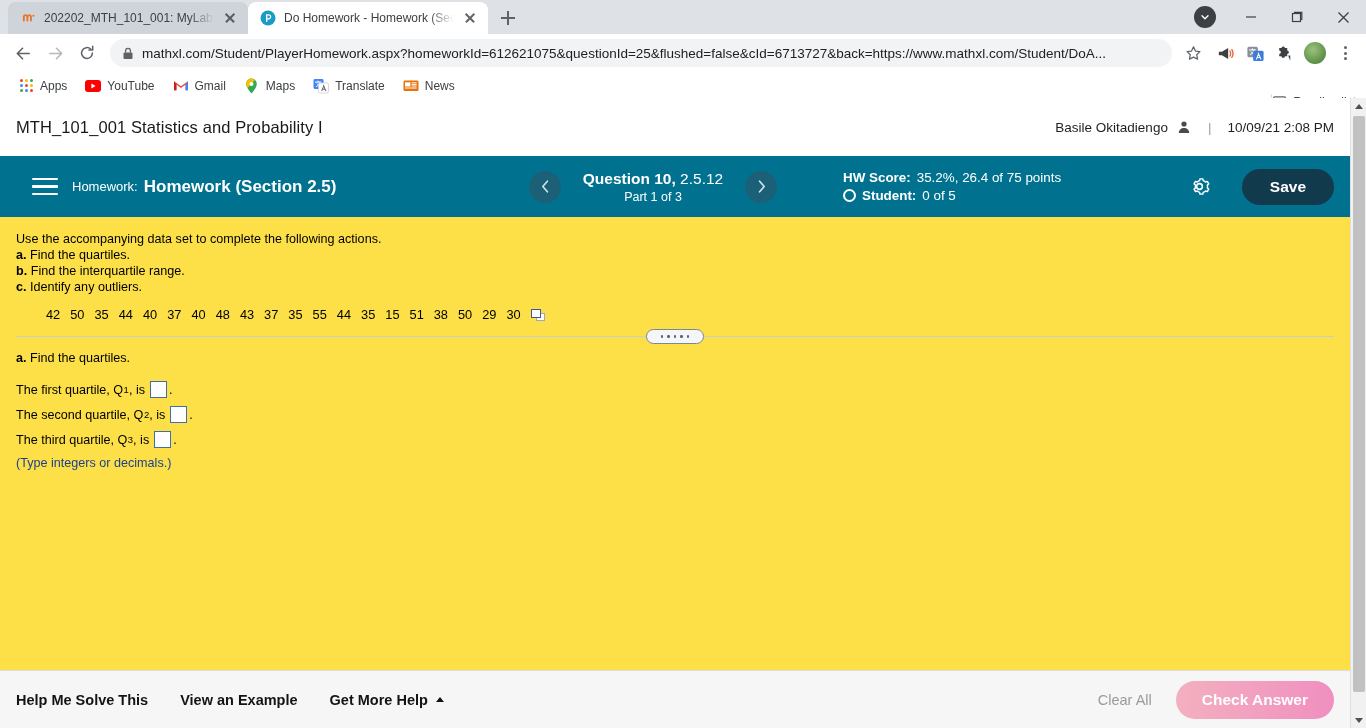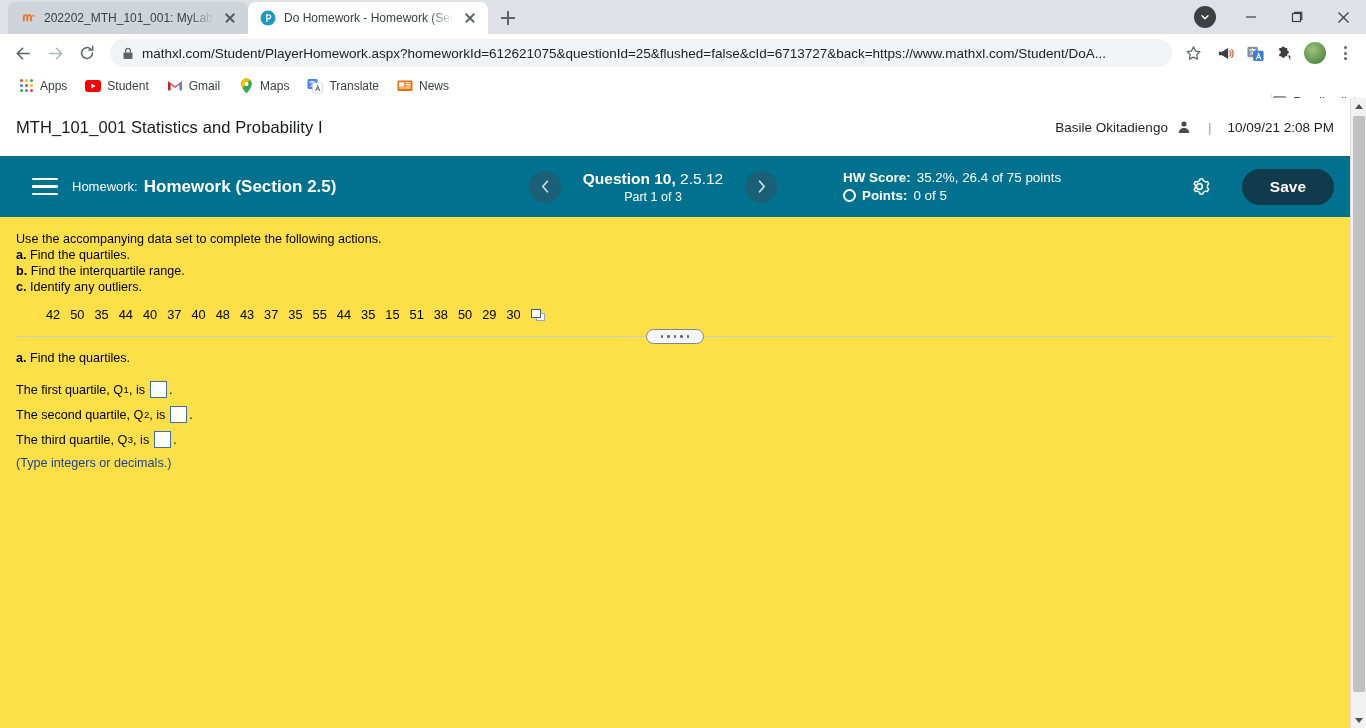--- a/index.html
+++ b/index.html
@@ -428,21 +428,21 @@
       <span>Apps</span>
     </div>
 
     <div class="bm">
       <span class="bm-ico">
         <svg width="16" height="12" viewBox="0 0 16 12">
             <rect width="16" height="12" rx="3" fill="#ff0000"></rect>
             <path d="M6.4 3.4l4.2 2.6-4.2 2.6z" fill="#fff"></path>
           </svg>
       </span>
-      <span>Student</span>
+      <span>YouTube</span>
     </div>
 
     <div class="bm">
       <span class="bm-ico">
         <svg width="16" height="13" viewBox="0 0 16 13">
             <path d="M1 2.2v9h2.4V5.4L8 8.9l4.6-3.5v5.8H15v-9L8 7.3z" fill="#ea4335"></path>
             <path d="M1 2.2v9h2.4V5.4z" fill="#c5221f"></path>
             <path d="M12.6 5.4v5.8H15v-9z" fill="#4285f4"></path>
           </svg>
       </span>
@@ -541,21 +541,21 @@
           </div>
         </div>
 
         <div class="score-group">
           <div class="score-line">
             <b>HW Score:</b>
             <span>35.2%, 26.4 of 75 points</span>
           </div>
           <div class="score-line">
             <span class="pts-circle"></span>
-            <b>Points:</b>
+            <b>Student:</b>
             <span>0 of 5</span>
           </div>
         </div>
 
         <div class="hw-right">
           <span class="gear">
             <svg width="21" height="21" viewBox="0 0 22 22">
                 <path d="M11 7.2a3.8 3.8 0 1 0 0 7.6 3.8 3.8 0 0 0 0-7.6zm0 6a2.2 2.2 0 1 1 0-4.4 2.2 2.2 0 0 1 0 4.4z" fill="#fff"></path>
                 <path d="M19.4 11c0-.5-.05-1-.15-1.5l1.45-1.2-1.5-2.6-1.8.6c-.75-.65-1.6-1.15-2.55-1.45L14.5 3h-3l-.35 1.85c-.95.3-1.8.8-2.55 1.45l-1.8-.6-1.5 2.6L6.75 9.5a8 8 0 0 0 0 3L5.3 13.7l1.5 2.6 1.8-.6c.75.65 1.6 1.15 2.55 1.45L11.5 19h3l.35-1.85c.95-.3 1.8-.8 2.55-1.45l1.8.6 1.5-2.6-1.45-1.2c.1-.5.15-1 .15-1.5z" fill="none" stroke="#fff" stroke-width="1.5" stroke-linejoin="round"></path>
               </svg>
@@ -645,20 +645,32 @@
               <span class="sub">3</span>
               <span>, is</span>
             <span class="inputbox"></span>
               <span>.</span>
           </div>
         </div>
 
         <div class="ans-note">(Type integers or decimals.)</div>
       </div>
 
+      <div class="bottom-bar">
+        <span class="bb-link">Help Me Solve This</span>
+        <span class="bb-link">View an Example</span>
+        <span class="bb-link">
+          <span>Get More Help</span>
+          <span class="caret-up"></span>
+        </span>
+        <span class="bb-right">
+          <span class="clear-all">Clear All</span>
+          <button class="check-btn">Check Answer</button>
+        </span>
+      </div>
 
     </div>
   </div>
 
   <div class="vscroll">
     <div class="vs-arrow">
         <span class="tri-up"></span>
       </div>
     <div class="vs-thumb"></div>
     <div class="vs-arrow" style="position:absolute;bottom:0;width:16px;">

